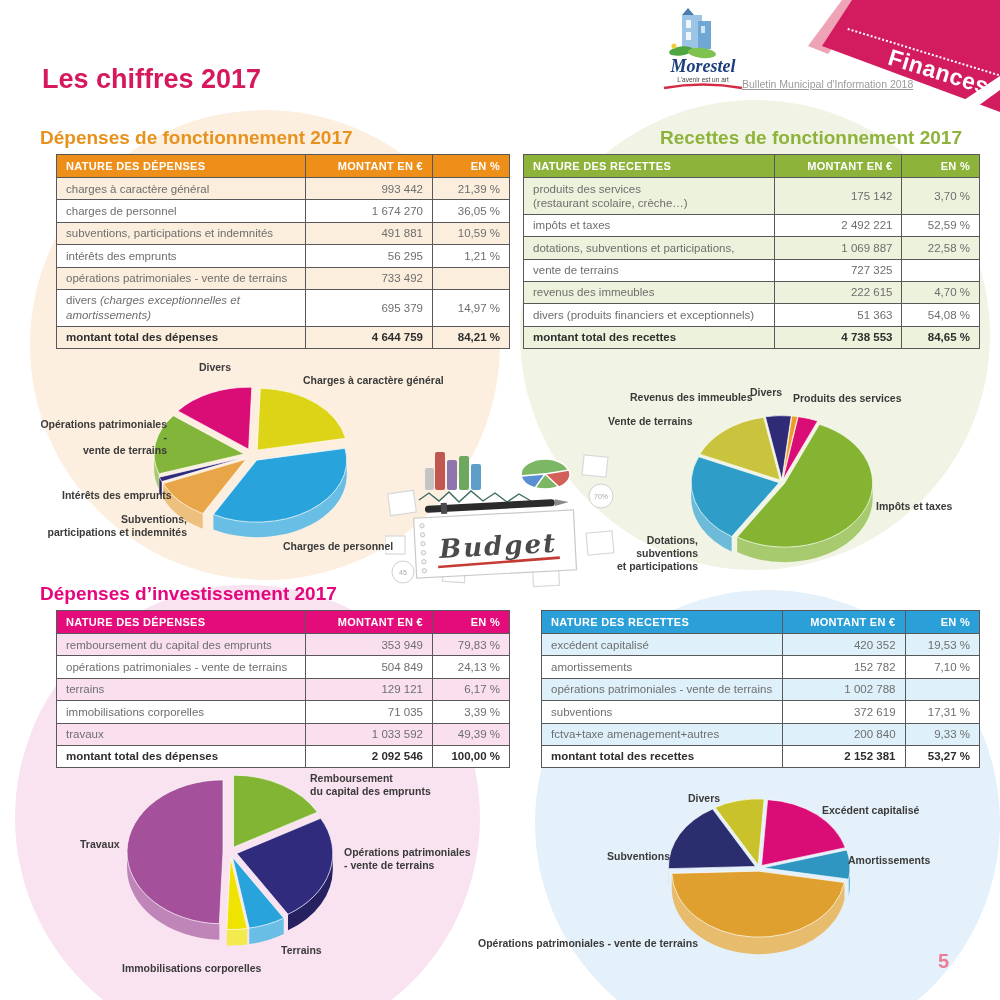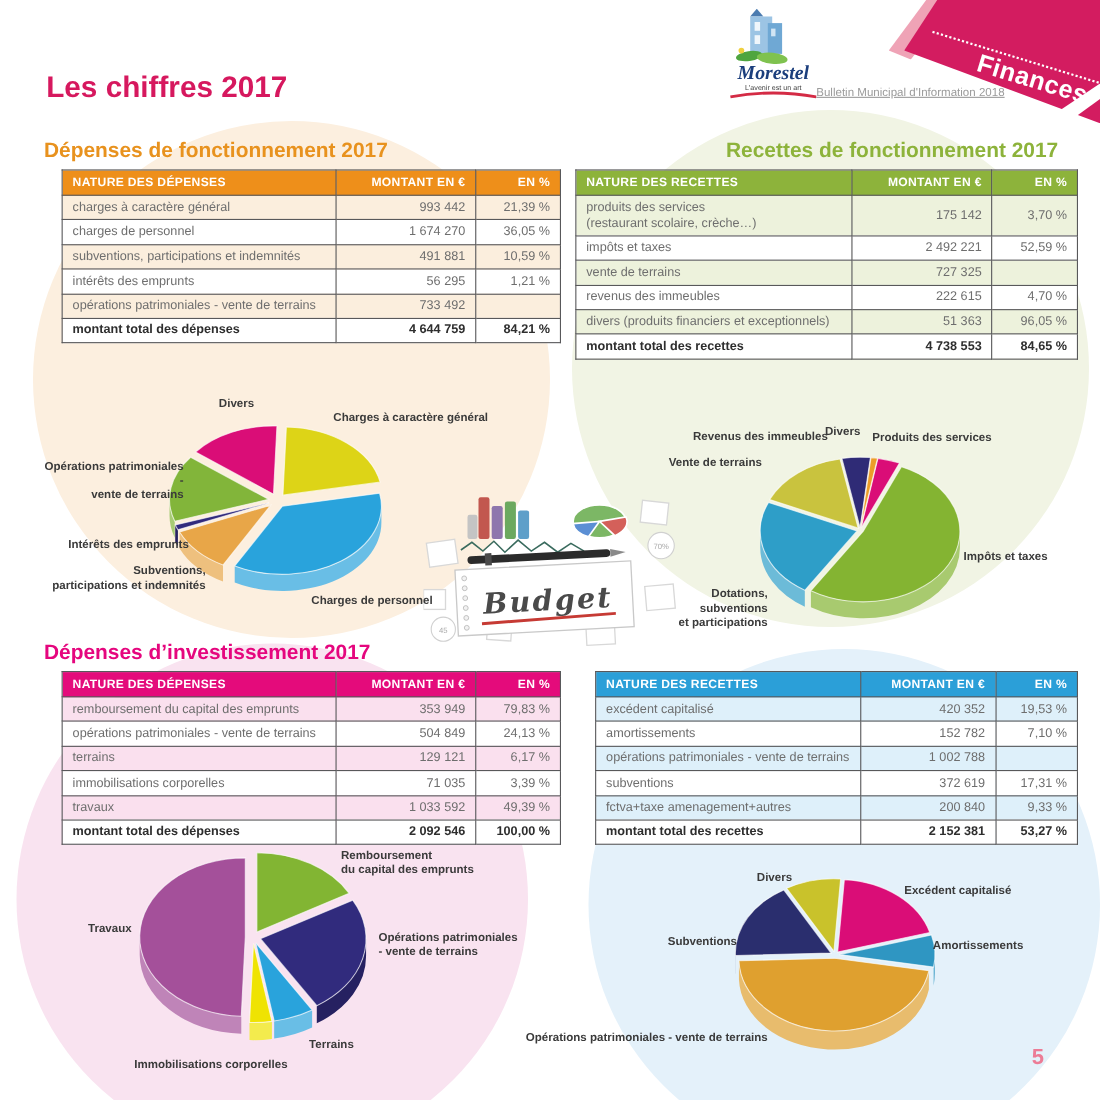--- a/index.html
+++ b/index.html
@@ -130,20 +130,25 @@
         <tr>
           <td>intérêts des emprunts</td>
           <td class="num">56 295</td>
           <td class="num">1,21 %</td>
           </tr>
         <tr>
           <td>opérations patrimoniales - vente de terrains</td>
           <td class="num">733 492</td>
           <td class="num"></td>
           </tr>
+        <tr>
+          <td><span>divers </span><i>(charges exceptionnelles et amortissements)</i></td>
+          <td class="num">695 379</td>
+          <td class="num">14,97 %</td>
+          </tr>
         <tr class="total">
           <td>montant total des dépenses</td>
           <td class="num">4 644 759</td>
           <td class="num">84,21 %</td>
           </tr>
       </tbody>
     </table>
   </div>
 
   <div class="sec-title al-r" style="left:505px;top:127px;width:457px;color:#8db33b;">Recettes de fonctionnement 2017</div>
@@ -166,33 +171,38 @@
           <td><span>produits des services</span><span class="sub2">(restaurant scolaire, crèche…)</span></td>
           <td class="num">175 142</td>
           <td class="num">3,70 %</td>
           </tr>
         <tr>
           <td>impôts et taxes</td>
           <td class="num">2 492 221</td>
           <td class="num">52,59 %</td>
           </tr>
         <tr>
+          <td>dotations, subventions et participations,</td>
+          <td class="num">1 069 887</td>
+          <td class="num">22,58 %</td>
+          </tr>
+        <tr>
           <td>vente de terrains</td>
           <td class="num">727 325</td>
           <td class="num"></td>
           </tr>
         <tr>
           <td>revenus des immeubles</td>
           <td class="num">222 615</td>
           <td class="num">4,70 %</td>
           </tr>
         <tr>
           <td>divers (produits financiers et exceptionnels)</td>
           <td class="num">51 363</td>
-          <td class="num">96,05 %</td>
+          <td class="num">54,08 %</td>
           </tr>
         <tr class="total">
           <td>montant total des recettes</td>
           <td class="num">4 738 553</td>
           <td class="num">84,65 %</td>
           </tr>
       </tbody>
     </table>
   </div>
 

